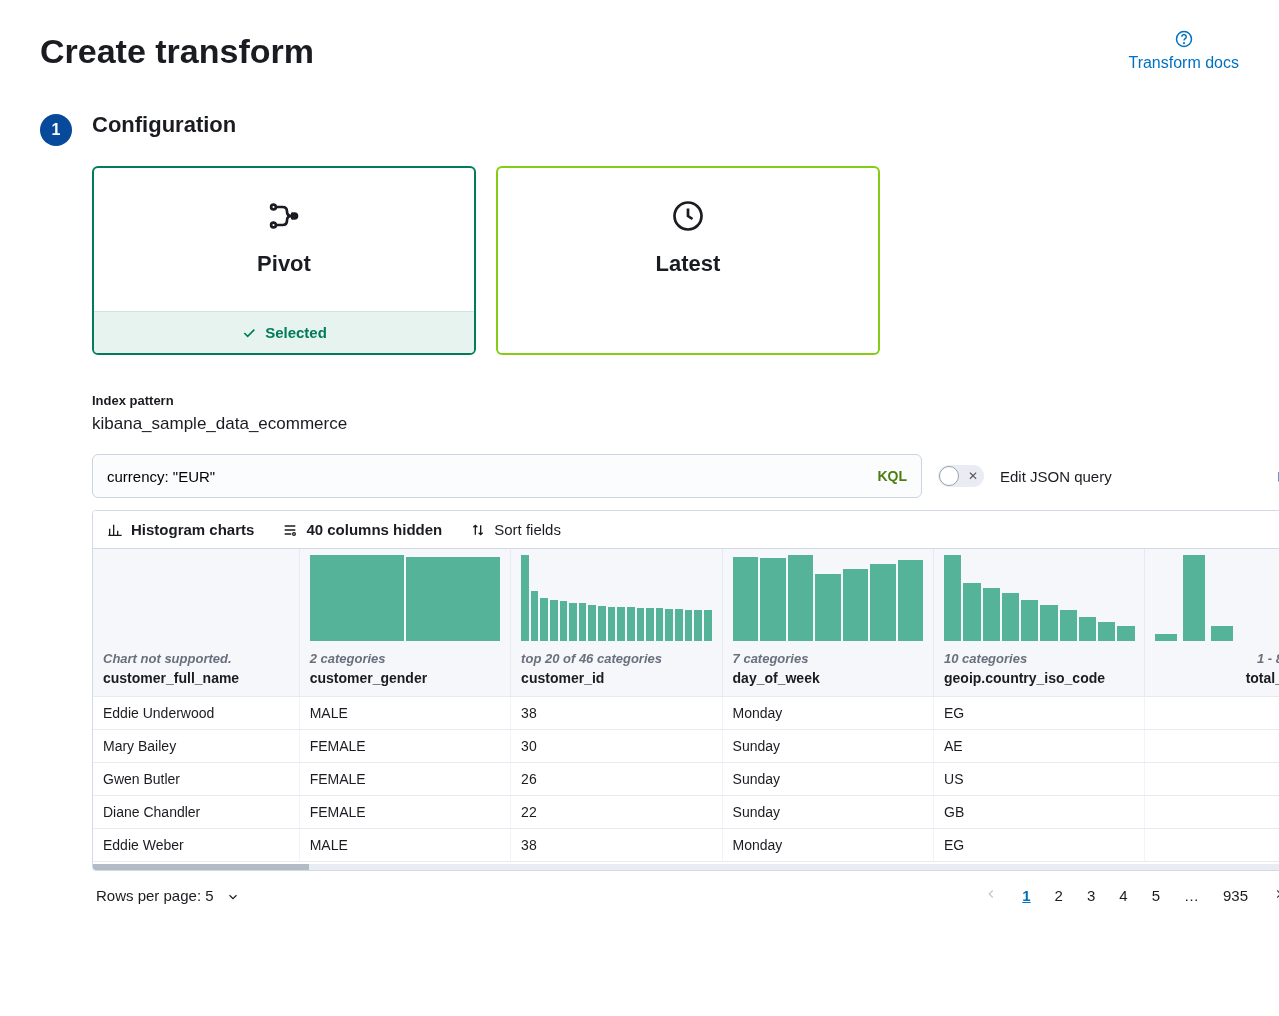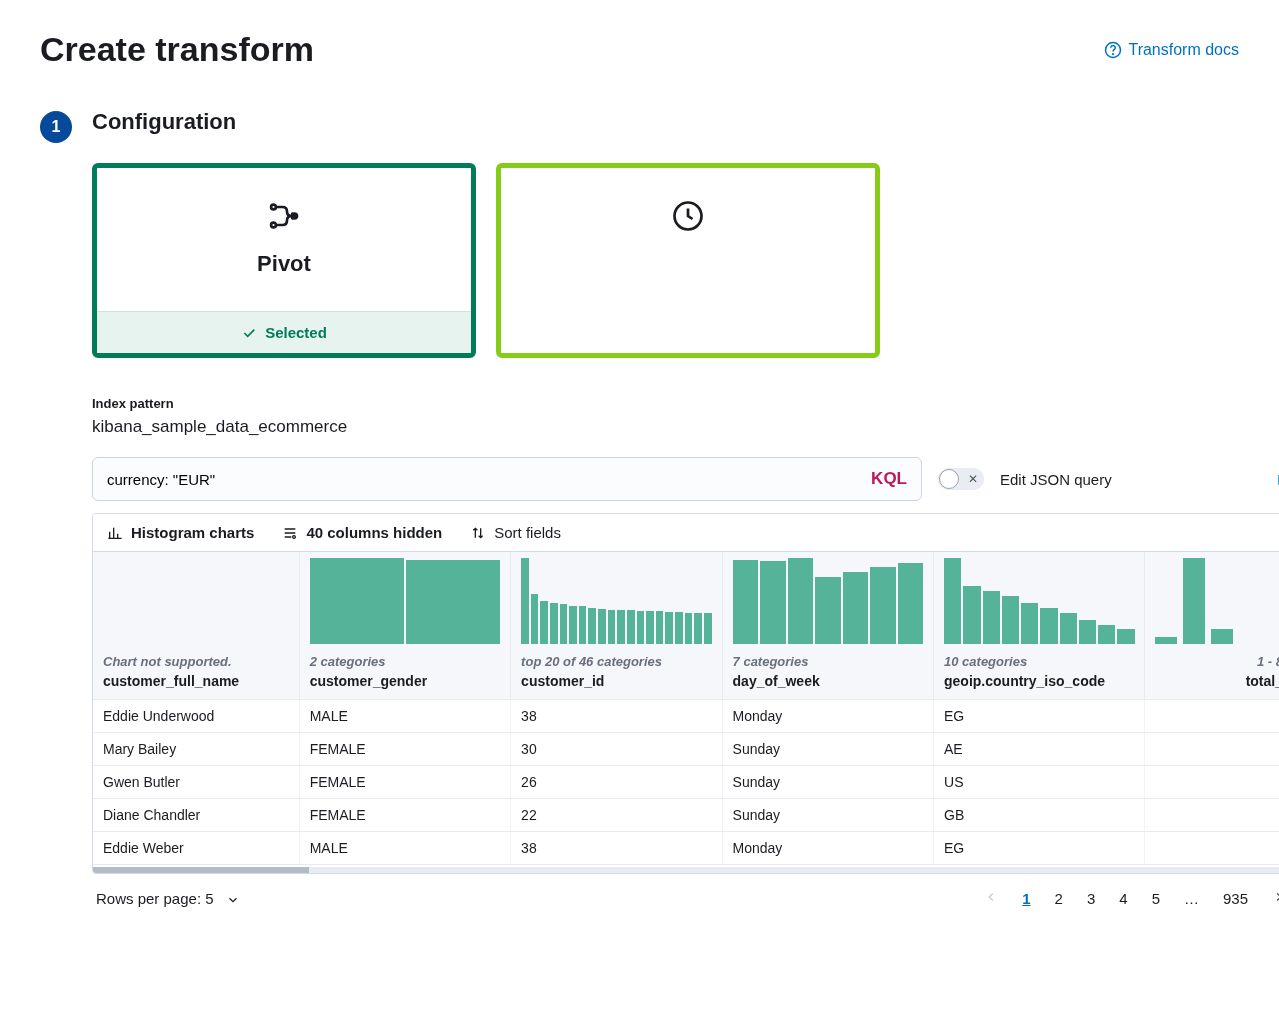--- a/index.html
+++ b/index.html
@@ -20,36 +20,37 @@
   h1 { font-size: 34px; font-weight: 600; }
   .docs-link {
     color: #0071c2;
     font-size: 16px;
     font-weight: 400;
     display: inline-flex;
     align-items: center;
     gap: 6px;
     text-decoration: none;
     cursor: pointer;
+    flex-direction: column;
   }
   .docs-link svg { width: 18px; height: 18px; }
   .step-row { display: flex; align-items: flex-start; gap: 20px; }
   .step-badge {
     width: 32px; height: 32px; border-radius: 50%;
     background: #07499a; color: #fff;
     display: flex; align-items: center; justify-content: center;
     font-weight: 600; font-size: 16px; flex-shrink: 0;
     margin-top: 2px;
   }
   .step-content { flex: 1; }
   .step-title { font-size: 22px; font-weight: 600; margin-bottom: 28px; }
   .cards { display: flex; gap: 20px; margin-bottom: 38px; }
   .card {
     width: 384px;
-    border: 5px solid #84cc16;
+    border: 2px solid #84cc16;
     border-radius: 6px;
     overflow: hidden;
     cursor: pointer;
   }
   .card.selected { border-color: #027b5a; }
   .card-body { padding: 30px 20px 24px; text-align: center; }
   .card-icon { margin-bottom: 14px; }
   .card-icon svg { width: 36px; height: 36px; }
   .card-title { font-size: 22px; font-weight: 600; margin-bottom: 10px; }
   .card-desc { font-size: 15px; color: #333; }
@@ -74,21 +75,21 @@
     display: flex;
     align-items: center;
     padding: 0 14px;
     height: 44px;
     background: #fbfcfd;
   }
   .query-input input {
     flex: 1; border: none; background: transparent;
     font-size: 15px; outline: none;
   }
-  .kql-label { color: #be185d; font-weight: 600; font-size: 17px; cursor:pointer; }
+  .kql-label { color: #4d7c0f; font-weight: 600; font-size: 14px; cursor:pointer; }
   .switch {
     width: 46px; height: 22px; background: #e9edf3;
     border-radius: 11px; position: relative; cursor:pointer;
     display:inline-flex; align-items:center;
   }
   .switch-knob {
     width: 20px; height: 20px; background: #fff;
     border: 1px solid #98a2b3; border-radius: 50%;
     position: absolute; left: 1px; top: 1px;
   }
@@ -184,20 +185,21 @@
       </div>
 
       <div class="card">
         <div class="card-body">
           <div class="card-icon">
             <svg viewBox="0 0 24 24" fill="none" stroke="#1a1c21" stroke-width="1.8">
               <circle cx="12" cy="12" r="9"></circle>
                 <path d="M12 7v5l3 2"></path>
             </svg>
           </div>
+          <div class="card-title">Latest</div>
         </div>
       </div>
     </div>
 
     <div class="field-label">Index pattern</div>
     <div class="field-value">kibana_sample_data_ecommerce</div>
 
     <div class="query-row">
       <div class="query-input">
         <input type="text" value="currency: &quot;EUR&quot;" style="">

